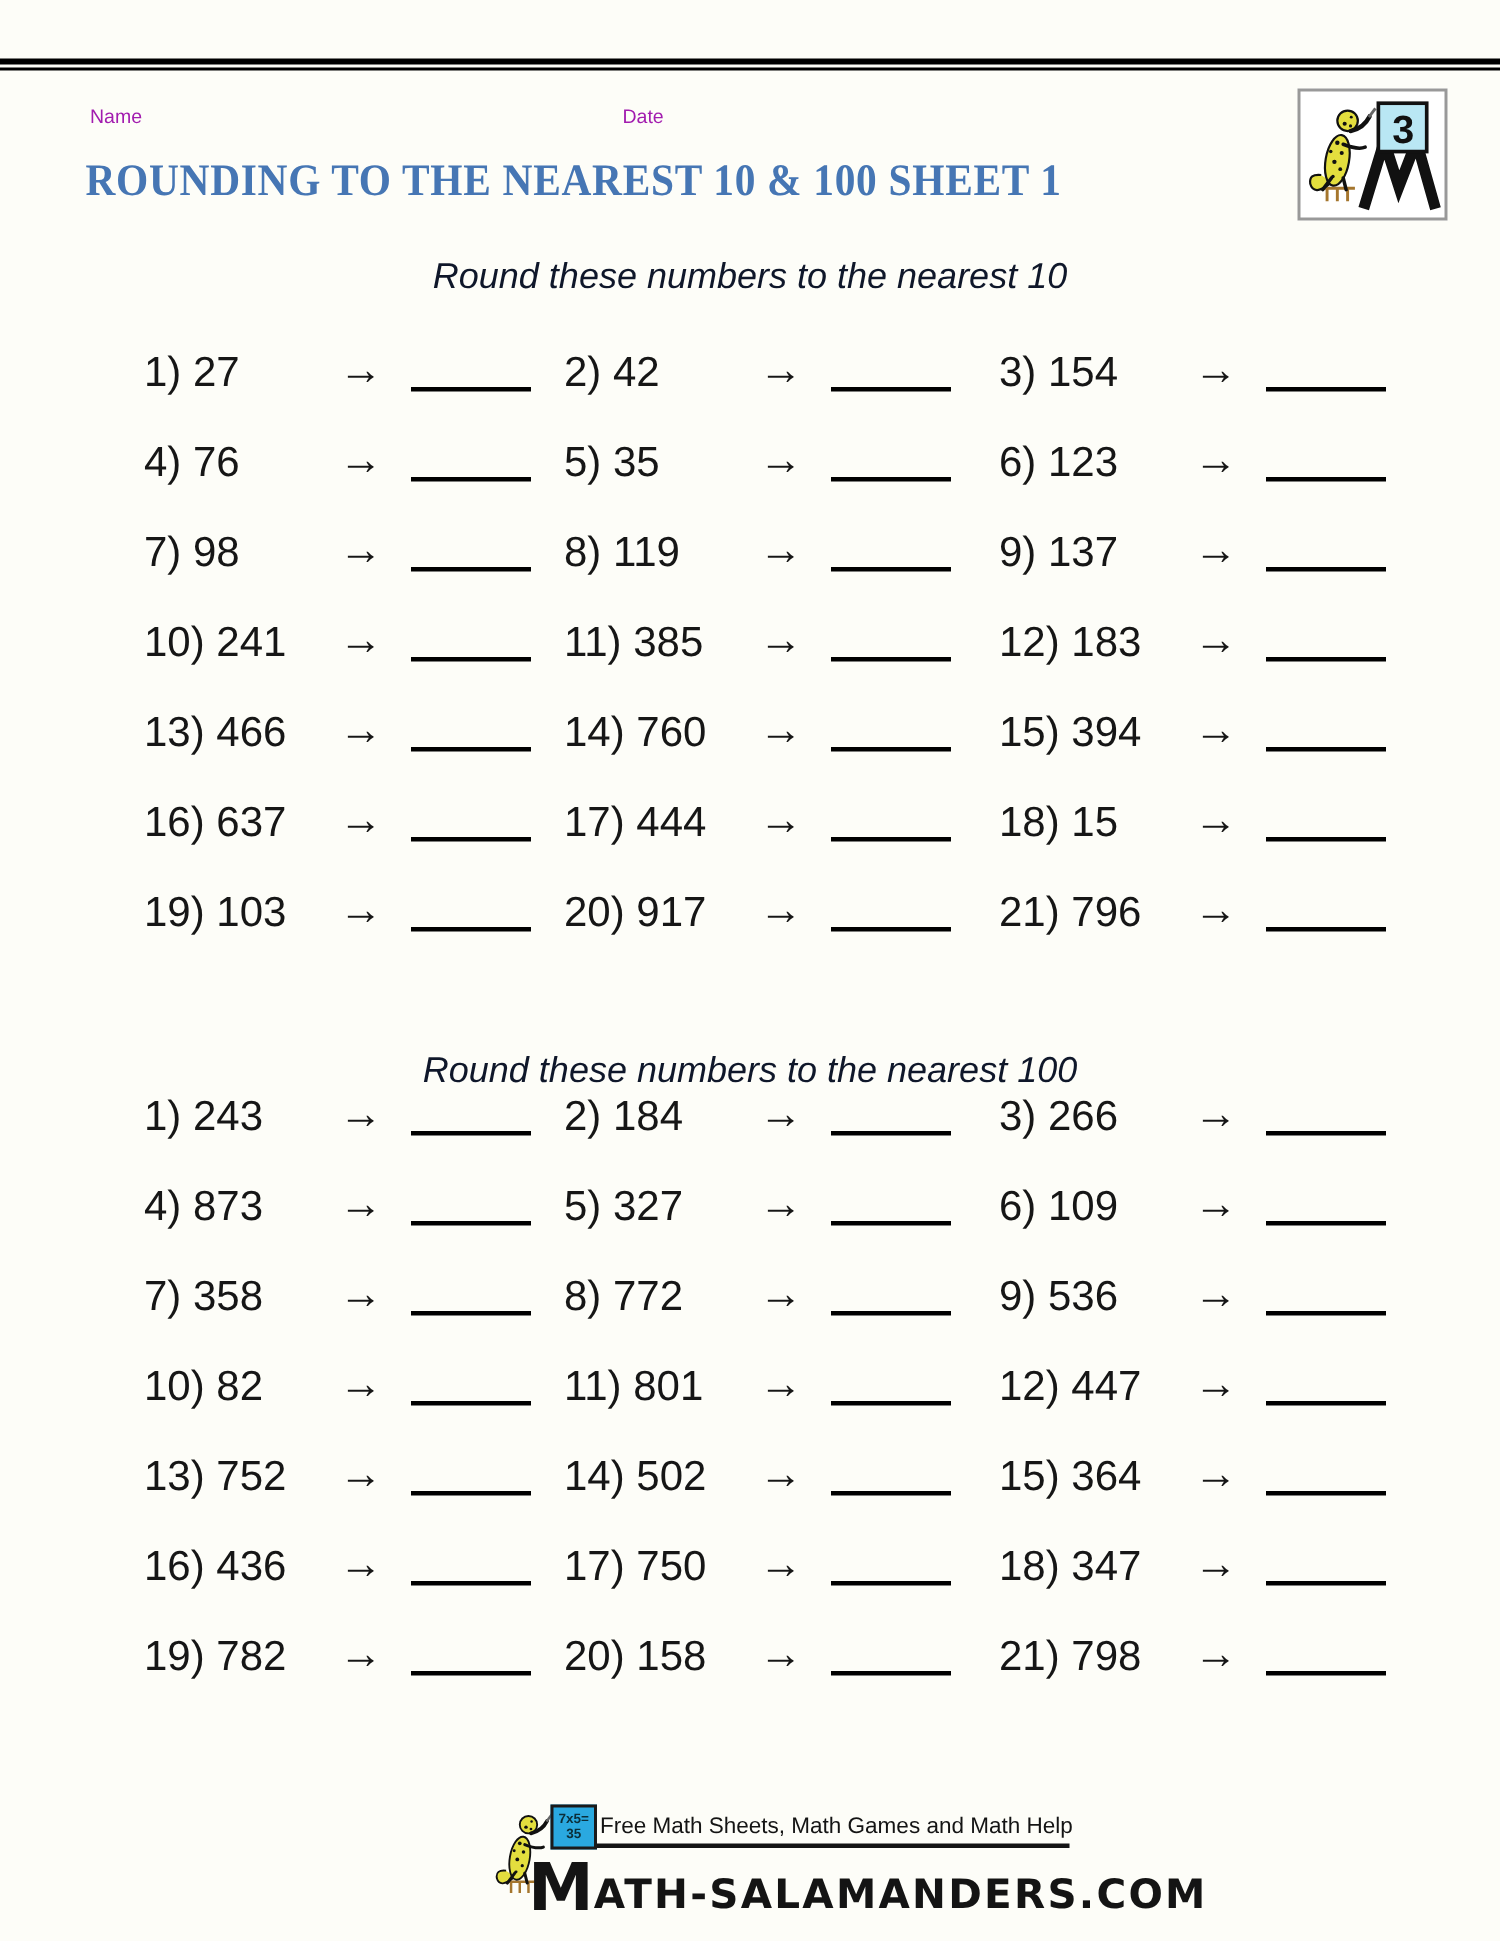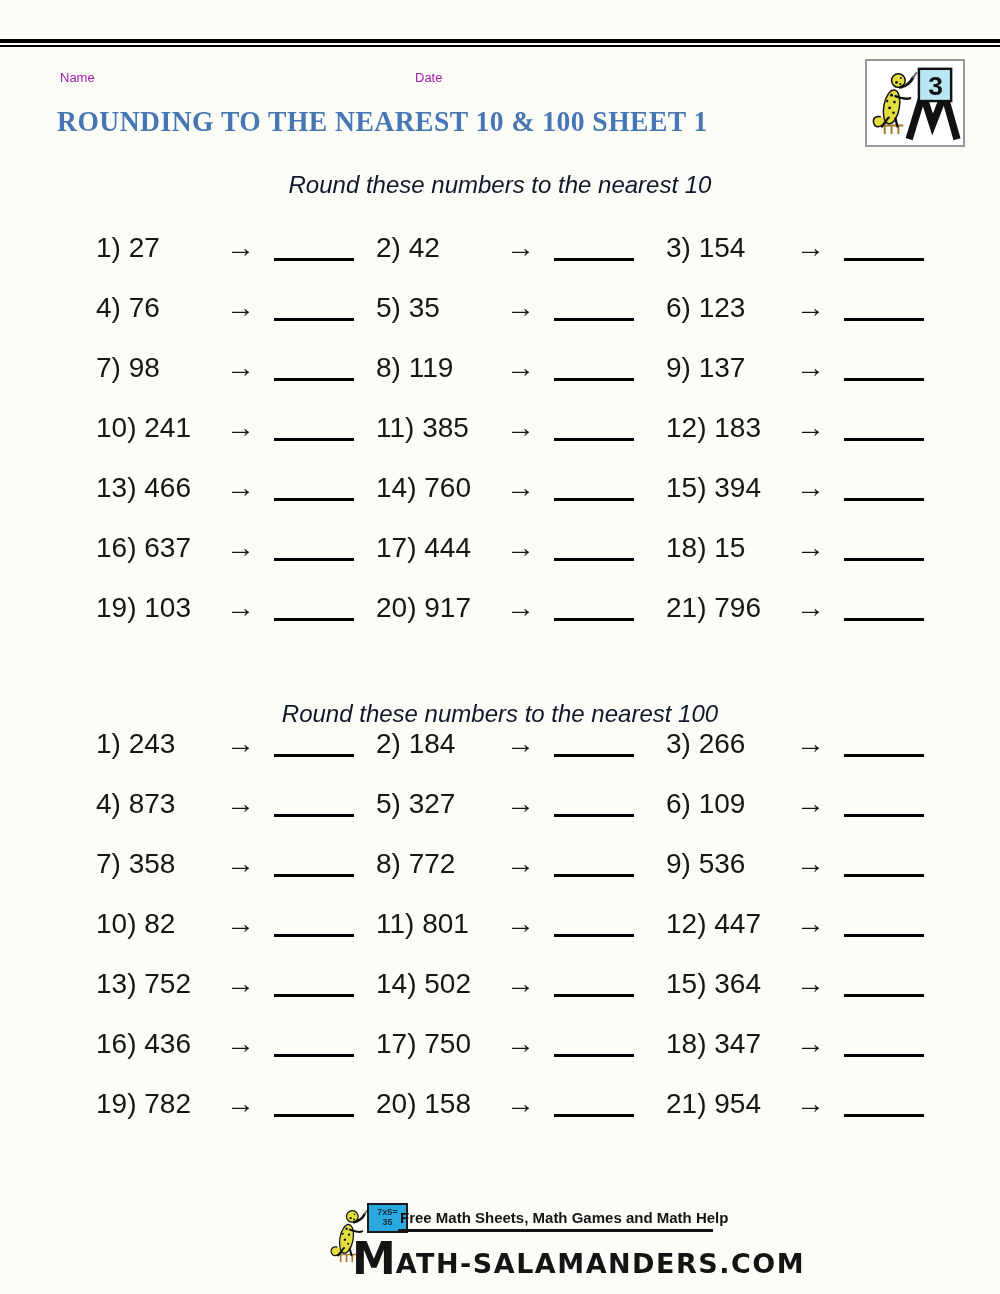--- a/index.html
+++ b/index.html
@@ -43,28 +43,28 @@
   .grid-0 { top:218px; }
   .grid-1 { top:714px; }
   .cell { height:60px; display:flex; align-items:center; }
   .plabel { width:130px; font-size:28px; white-space:nowrap; }
   .arrow  { width:48px; font-size:29px; line-height:1; padding-bottom:2px; }
   .blank  { width:80px; height:26px; border-bottom:3px solid #000; }
 
   .footer { position:absolute; left:0; top:1196px; width:1000px; height:80px; }
   .f-salamander { position:absolute; left:326px; top:8px; width:46px; height:58px; }
   .f-board {
-    position:absolute; left:367px; top:7px; width:41px; height:30px;
+    position:absolute; left:367px; top:7px; width:31px; height:30px;
     background:#2aa9e0; border:2px solid #1a1a1a;
     font-size:9px; font-weight:bold; color:#0b2f3a; line-height:1.15;
     text-align:center; padding-top:2px;
   }
   .f-tagline {
     position:absolute; left:400px; top:13px; width:313px; text-align:center;
-    font-size:15px; font-weight:bold; color:#141414; white-space:nowrap;
+    font-size:15px; font-weight:normal; color:#141414; white-space:nowrap;
   }
   .f-line { position:absolute; left:398px; top:33px; width:315px; height:3px; background:#141414; }
   .f-brand {
     position:absolute; left:352px; top:31px; display:flex; align-items:flex-end;
     color:#141414; font-family:"DejaVu Sans", sans-serif; white-space:nowrap;
   }
   .brand-m { font-size:44px; font-weight:bold; line-height:0.82; letter-spacing:0; }
   .brand-rest { font-size:27px; font-weight:bold; letter-spacing:1.5px; line-height:0.95;margin-top:24px; }
 </style>
 </head>
@@ -320,21 +320,21 @@
         <span class="plabel">19) 782</span>
         <span class="arrow">→</span>
         <span class="blank"></span>
       </div>
       <div class="cell">
         <span class="plabel">20) 158</span>
         <span class="arrow">→</span>
         <span class="blank"></span>
       </div>
       <div class="cell">
-        <span class="plabel">21) 954</span>
+        <span class="plabel">21) 798</span>
         <span class="arrow">→</span>
         <span class="blank"></span>
       </div>
     </div>
 
   <div class="footer">
     <svg class="f-salamander" viewBox="0 0 50 70">
       <use href="#salamander"></use>
     </svg>
     <div class="f-board" style="background: rgb(42, 169, 224);">

